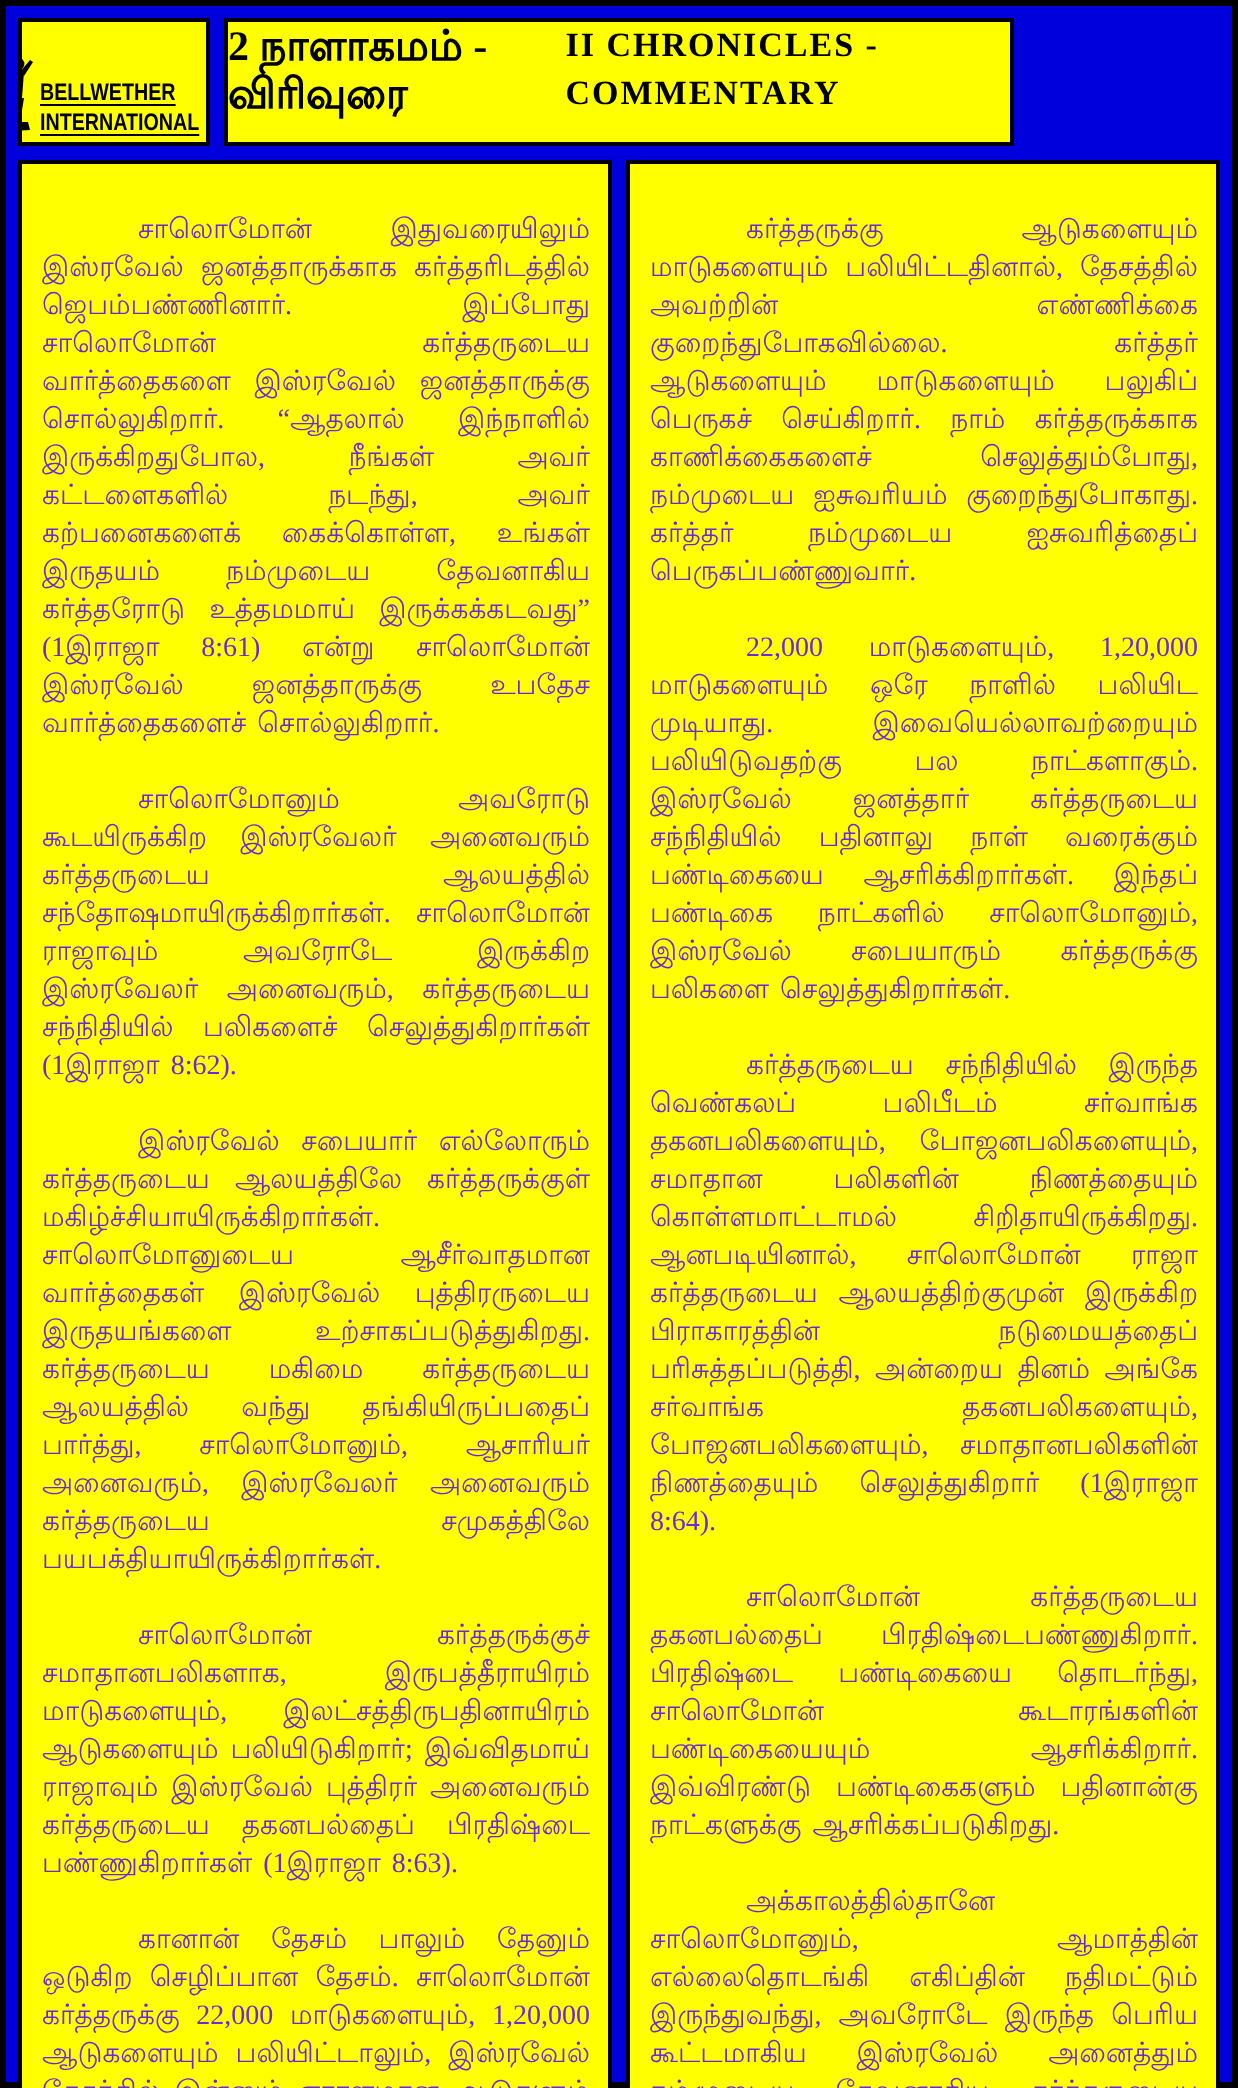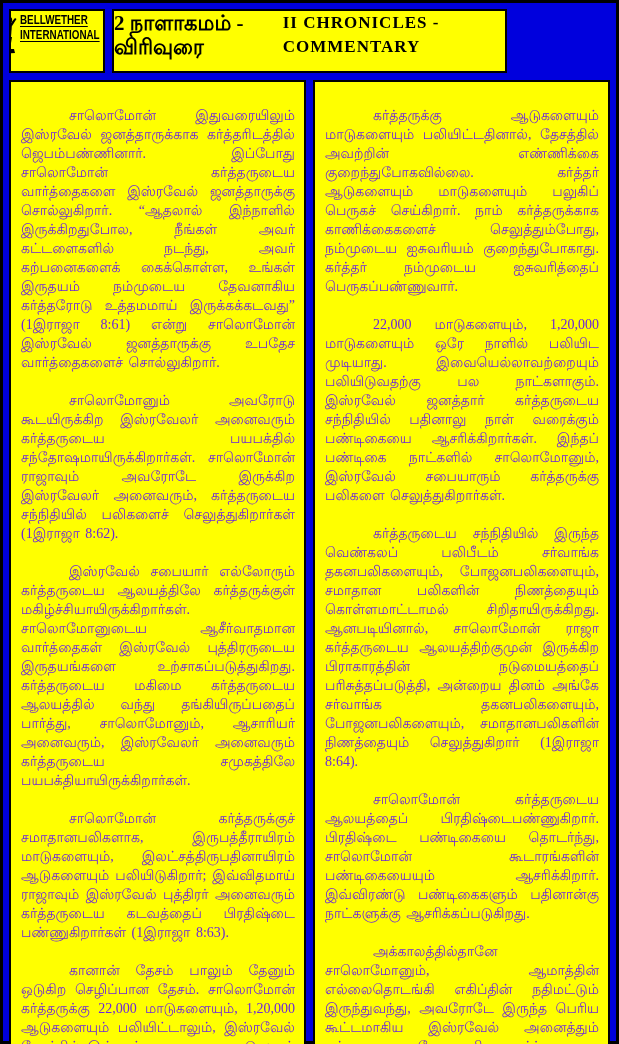--- a/index.html
+++ b/index.html
@@ -26,21 +26,21 @@
   }
   .box {
     background: #ffff00;
     border: 2px solid #000000;
     box-sizing: border-box;
     overflow: hidden;
   }
   
   .logo-box {
     display: flex;
-    align-items: flex-start;
+    align-items: flex-end;
     justify-content: center;
     gap: 2px;
     padding: 2px;
   }
   .logo-figure {
     flex: 0 0 auto;
     width: 22px;
     height: 44px;
   }
   .logo-text {
@@ -132,29 +132,29 @@
       <div class="title-english">II CHRONICLES - COMMENTARY</div>
     </div>
 
 
   </div>
 
   <div class="body-row">
 
     <div class="box column">
       <p>சாலொமோன் இதுவரையிலும் இஸ்ரவேல் ஜனத்தாருக்காக கர்த்தரிடத்தில் ஜெபம்பண்ணினார். இப்போது சாலொமோன் கர்த்தருடைய வார்த்தைகளை இஸ்ரவேல் ஜனத்தாருக்கு சொல்லுகிறார். “ஆதலால் இந்நாளில் இருக்கிறதுபோல, நீங்கள் அவர் கட்டளைகளில் நடந்து, அவர் கற்பனைகளைக் கைக்கொள்ள, உங்கள் இருதயம் நம்முடைய தேவனாகிய கர்த்தரோடு உத்தமமாய் இருக்கக்கடவது” (1இராஜா 8:61) என்று சாலொமோன் இஸ்ரவேல் ஜனத்தாருக்கு உபதேச வார்த்தைகளைச் சொல்லுகிறார்.</p>
-      <p>சாலொமோனும் அவரோடு கூடயிருக்கிற இஸ்ரவேலர் அனைவரும் கர்த்தருடைய பயபக்தில் சந்தோஷமாயிருக்கிறார்கள். சாலொமோன் ராஜாவும் அவரோடே இருக்கிற இஸ்ரவேலர் அனைவரும், கர்த்தருடைய சந்நிதியில் பலிகளைச் செலுத்துகிறார்கள் (1இராஜா 8:62).</p>
+      <p>சாலொமோனும் அவரோடு கூடயிருக்கிற இஸ்ரவேலர் அனைவரும் கர்த்தருடைய ஆலயத்தில் சந்தோஷமாயிருக்கிறார்கள். சாலொமோன் ராஜாவும் அவரோடே இருக்கிற இஸ்ரவேலர் அனைவரும், கர்த்தருடைய சந்நிதியில் பலிகளைச் செலுத்துகிறார்கள் (1இராஜா 8:62).</p>
       <p>இஸ்ரவேல் சபையார் எல்லோரும் கர்த்தருடைய ஆலயத்திலே கர்த்தருக்குள் மகிழ்ச்சியாயிருக்கிறார்கள். சாலொமோனுடைய ஆசீர்வாதமான வார்த்தைகள் இஸ்ரவேல் புத்திரருடைய இருதயங்களை உற்சாகப்படுத்துகிறது. கர்த்தருடைய மகிமை கர்த்தருடைய ஆலயத்தில் வந்து தங்கியிருப்பதைப் பார்த்து, சாலொமோனும், ஆசாரியர் அனைவரும், இஸ்ரவேலர் அனைவரும் கர்த்தருடைய சமுகத்திலே பயபக்தியாயிருக்கிறார்கள்.</p>
-      <p>சாலொமோன் கர்த்தருக்குச் சமாதானபலிகளாக, இருபத்தீராயிரம் மாடுகளையும், இலட்சத்திருபதினாயிரம் ஆடுகளையும் பலியிடுகிறார்; இவ்விதமாய் ராஜாவும் இஸ்ரவேல் புத்திரர் அனைவரும் கர்த்தருடைய கடவத்தைப் பிரதிஷ்டை பண்ணுகிறார்கள் (1இராஜா 8:63).</p>
+      <p>சாலொமோன் கர்த்தருக்குச் சமாதானபலிகளாக, இருபத்தீராயிரம் மாடுகளையும், இலட்சத்திருபதினாயிரம் ஆடுகளையும் பலியிடுகிறார்; இவ்விதமாய் ராஜாவும் இஸ்ரவேல் புத்திரர் அனைவரும் கர்த்தருடைய தகனபல்தைப் பிரதிஷ்டை பண்ணுகிறார்கள் (1இராஜா 8:63).</p>
       <p>கானான் தேசம் பாலும் தேனும் ஒடுகிற செழிப்பான தேசம். சாலொமோன் கர்த்தருக்கு 22,000 மாடுகளையும், 1,20,000 ஆடுகளையும் பலியிட்டாலும், இஸ்ரவேல் தேசத்தில் இன்னும் ஏராளமான ஆடுகளும் மாடுகளும் இருக்கிறது.</p>
     </div>
 
     <div class="box column">
       <p>கர்த்தருக்கு ஆடுகளையும் மாடுகளையும் பலியிட்டதினால், தேசத்தில் அவற்றின் எண்ணிக்கை குறைந்துபோகவில்லை. கர்த்தர் ஆடுகளையும் மாடுகளையும் பலுகிப் பெருகச் செய்கிறார். நாம் கர்த்தருக்காக காணிக்கைகளைச் செலுத்தும்போது, நம்முடைய ஐசுவரியம் குறைந்துபோகாது. கர்த்தர் நம்முடைய ஐசுவரித்தைப் பெருகப்பண்ணுவார்.</p>
       <p>22,000 மாடுகளையும், 1,20,000 மாடுகளையும் ஒரே நாளில் பலியிட முடியாது. இவையெல்லாவற்றையும் பலியிடுவதற்கு பல நாட்களாகும். இஸ்ரவேல் ஜனத்தார் கர்த்தருடைய சந்நிதியில் பதினாலு நாள் வரைக்கும் பண்டிகையை ஆசரிக்கிறார்கள். இந்தப் பண்டிகை நாட்களில் சாலொமோனும், இஸ்ரவேல் சபையாரும் கர்த்தருக்கு பலிகளை செலுத்துகிறார்கள்.</p>
       <p>கர்த்தருடைய சந்நிதியில் இருந்த வெண்கலப் பலிபீடம் சர்வாங்க தகனபலிகளையும், போஜனபலிகளையும், சமாதான பலிகளின் நிணத்தையும் கொள்ளமாட்டாமல் சிறிதாயிருக்கிறது. ஆனபடியினால், சாலொமோன் ராஜா கர்த்தருடைய ஆலயத்திற்குமுன் இருக்கிற பிராகாரத்தின் நடுமையத்தைப் பரிசுத்தப்படுத்தி, அன்றைய தினம் அங்கே சர்வாங்க தகனபலிகளையும், போஜனபலிகளையும், சமாதானபலிகளின் நிணத்தையும் செலுத்துகிறார் (1இராஜா 8:64).</p>
-      <p>சாலொமோன் கர்த்தருடைய ஆலயத்தைப் பிரதிஷ்டைபண்ணுகிறார். பிரதிஷ்டை பண்டிகையை தொடர்ந்து, சாலொமோன் கூடாரங்களின் பண்டிகையையும் ஆசரிக்கிறார். இவ்விரண்டு பண்டிகைகளும் பதினான்கு நாட்களுக்கு ஆசரிக்கப்படுகிறது.</p>
+      <p>சாலொமோன் கர்த்தருடைய தகனபல்தைப் பிரதிஷ்டைபண்ணுகிறார். பிரதிஷ்டை பண்டிகையை தொடர்ந்து, சாலொமோன் கூடாரங்களின் பண்டிகையையும் ஆசரிக்கிறார். இவ்விரண்டு பண்டிகைகளும் பதினான்கு நாட்களுக்கு ஆசரிக்கப்படுகிறது.</p>
       <p>அக்காலத்தில்தானே சாலொமோனும், ஆமாத்தின் எல்லைதொடங்கி எகிப்தின் நதிமட்டும் இருந்துவந்து, அவரோடே இருந்த பெரிய கூட்டமாகிய இஸ்ரவேல் அனைத்தும் நம்முடைய தேவனாகிய கர்த்தருடைய சந்நிதியில் ஏழுநாளும், அதற்குப்பின்பு வேறே ஏழுநாளும், ஆகப் பதினாலு நாள்வரைக்கும் பண்டிகையை ஆசரிக்கிறார்கள் (1இராஜா 8:65).</p>
     </div>
 
   </div>
 
 </div>
 
 </body></html>

